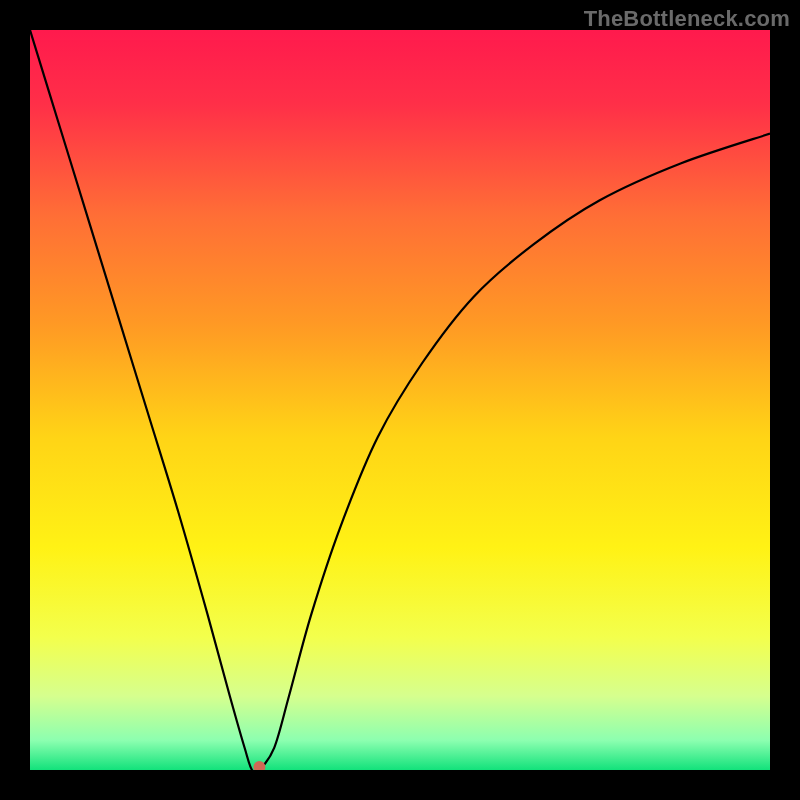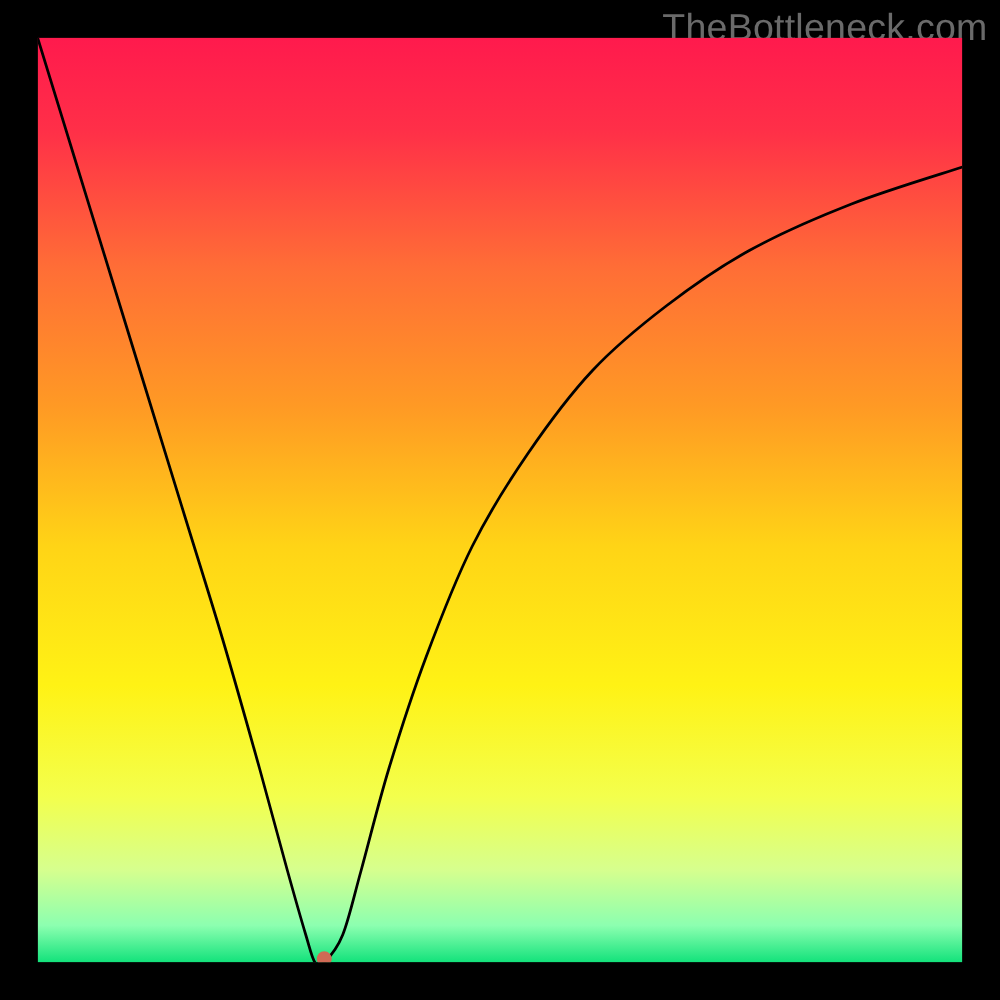--- a/index.html
+++ b/index.html
@@ -30,24 +30,24 @@
     inset: 0;
   }
   .curve-svg {
     position: absolute;
     inset: 0;
   }
   .watermark {
     position: absolute;
     top: 6px;
     right: 10px;
-    font-size: 30px;
+    font-size: 22px;
     color: #6a6a6a;
     letter-spacing: 0.2px;
-    font-weight: 400;
+    font-weight: 700;
   }
 </style>
 </head>
 <body>
 
 <div class="frame">
 
   <div class="watermark">TheBottleneck.com</div>
 
   <div class="plot-area">

